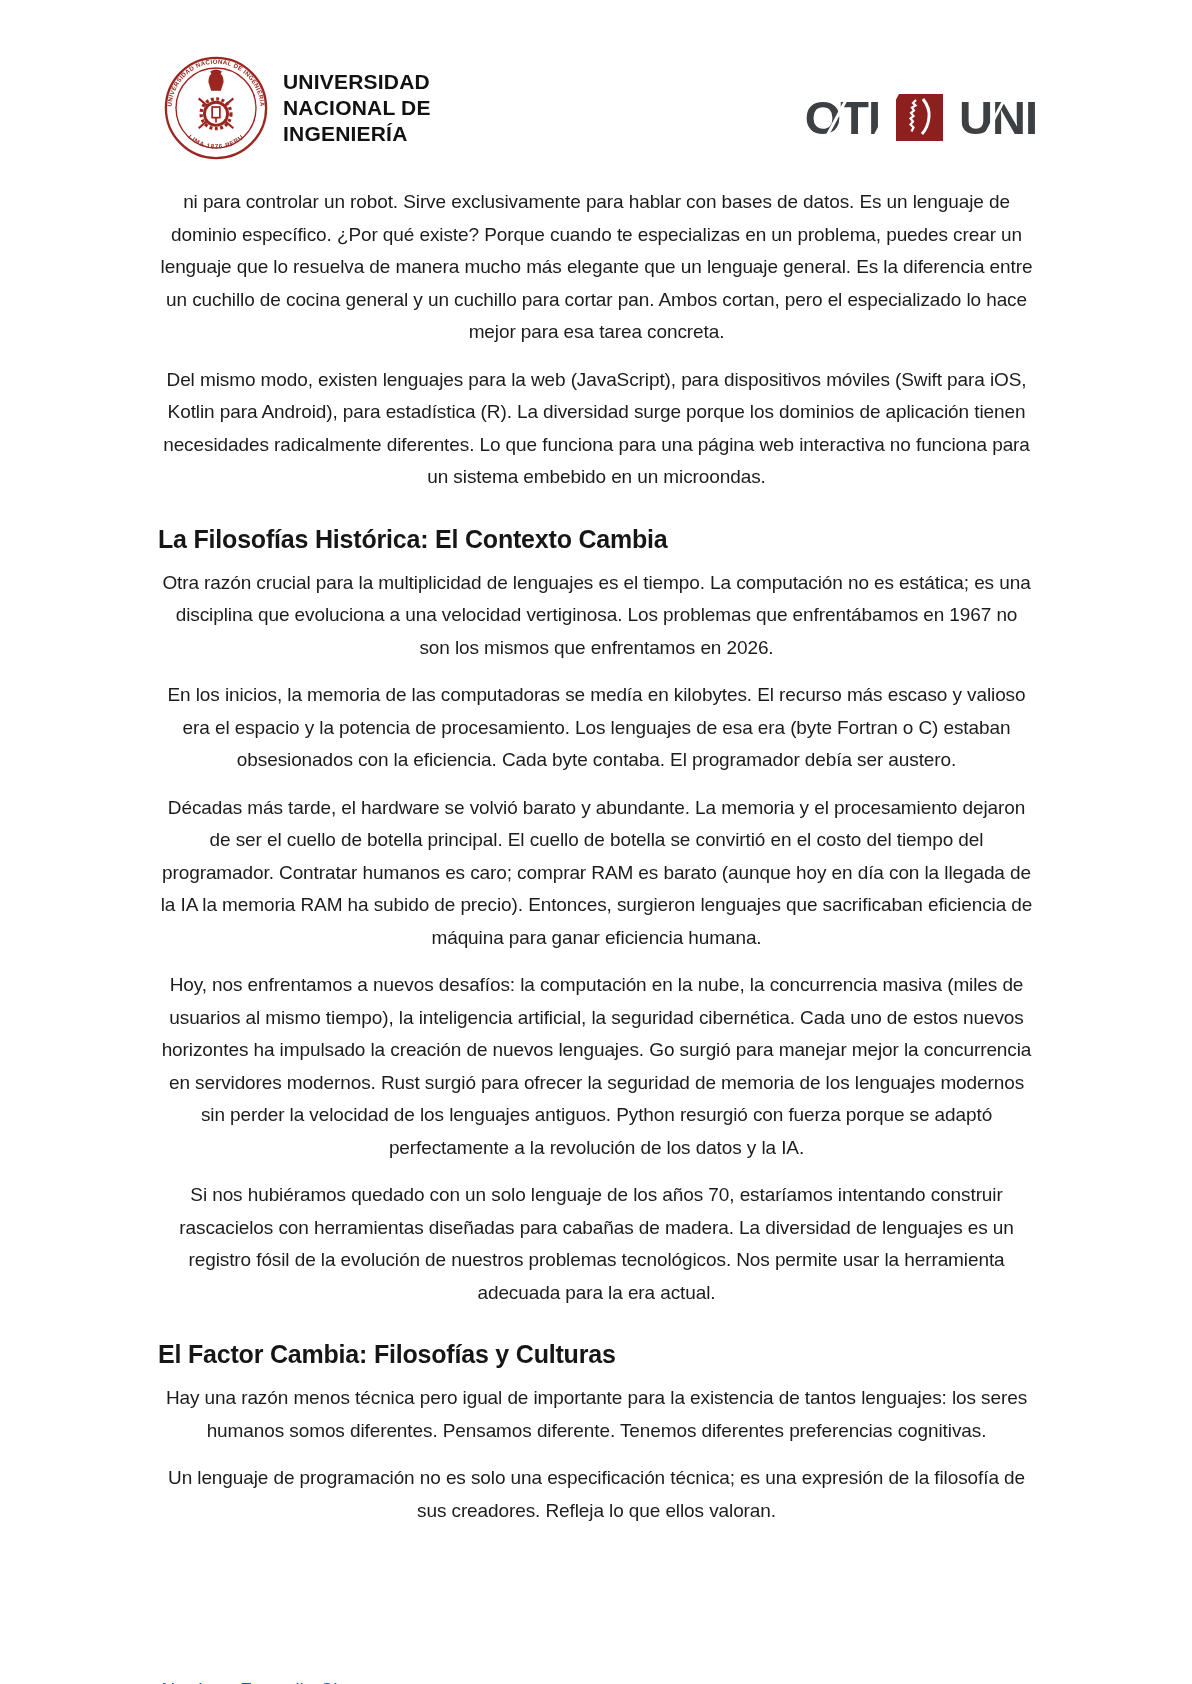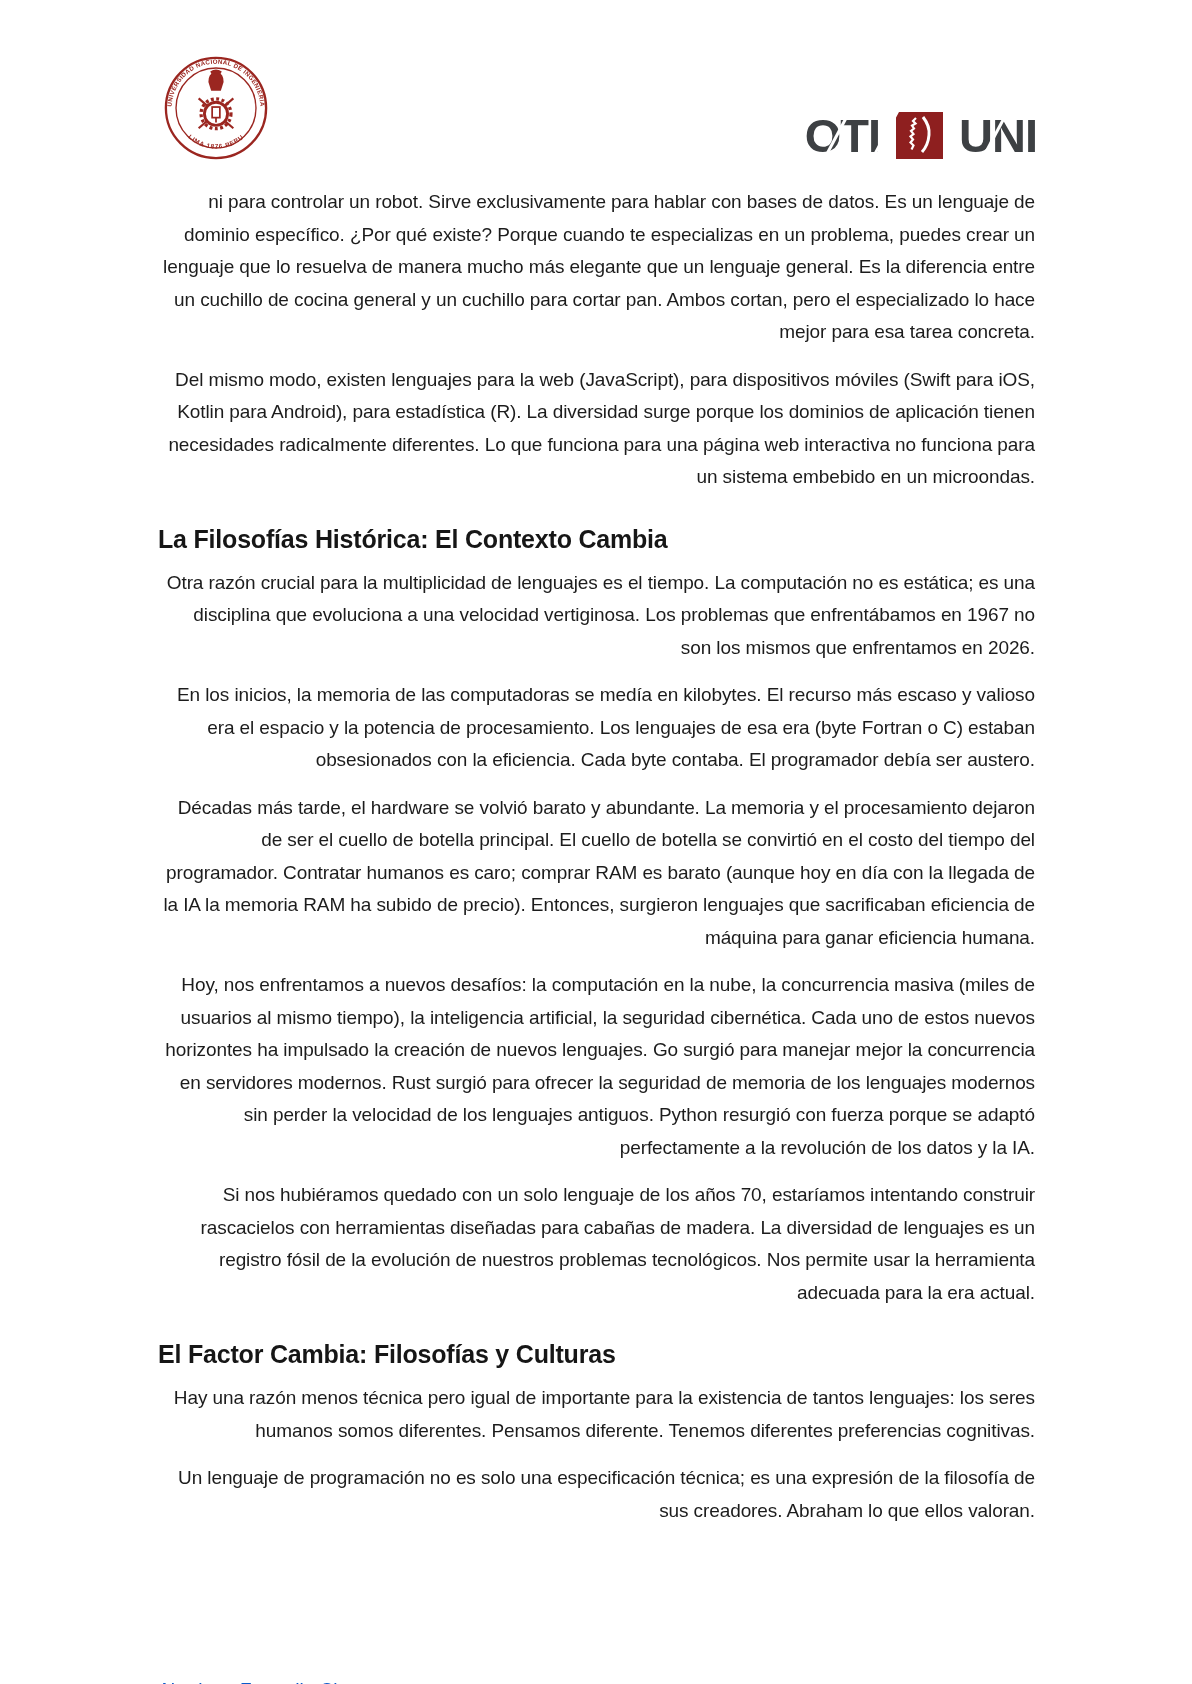--- a/index.html
+++ b/index.html
@@ -25,21 +25,21 @@
   .brand { display: flex; align-items: center; gap: 14px; }
   .seal-svg { width: 106px; height: 112px; display: block; }
   .uni-name {
     font-weight: 800;
     font-size: 21px;
     line-height: 26px;
     letter-spacing: 0.2px;
     color: #121212;
   }
 
-  .oti-logo { display: flex; align-items: flex-start; gap: 16px; margin-top: 60px; }
+  .oti-logo { display: flex; align-items: flex-start; gap: 16px; margin-top: 42px; }
   .logo-word {
     position: relative;
     font-size: 47px;
     font-weight: 900;
     letter-spacing: -1px;
     color: #3d4043;
     line-height: 1;
     font-family: "Liberation Sans", sans-serif;
   }
   .logo-word .slash {
@@ -61,21 +61,21 @@
   .doc {
     padding: 0 157px 0 158px;
     margin-top: 22px;
   }
   .doc p {
     font-size: 19px;
     line-height: 32.5px;
     letter-spacing: -0.1px;
     color: #1c1c1c;
     margin: 0 0 15px 0;
-    text-align: right;
+    text-align: center;
   }
   .doc h2 {
     font-size: 25px;
     font-weight: 700;
     color: #161616;
     letter-spacing: -0.2px;
     margin: 31px 0 13px 0;
   }
 
   .footer-link-wrap { padding: 0 157px 0 158px; margin-top: 152px; }
@@ -114,20 +114,25 @@
 
         <line x1="37" y1="45" x2="73" y2="76" stroke="#9b2620" stroke-width="2.2"></line>
         <line x1="73" y1="45" x2="37" y2="76" stroke="#9b2620" stroke-width="2.2"></line>
 
         <circle cx="55" cy="61" r="15.5" fill="none" stroke="#9b2620" stroke-width="3.4" stroke-dasharray="3 2.6"></circle>
         <circle cx="55" cy="61" r="12" fill="#ffffff" stroke="#9b2620" stroke-width="3"></circle>
         <rect x="51" y="54" width="8" height="11" fill="none" stroke="#9b2620" stroke-width="1.8"></rect>
         <line x1="55" y1="65" x2="55" y2="70" stroke="#9b2620" stroke-width="1.8"></line>
       </svg>
 
+      <div class="uni-name">
+        <div>UNIVERSIDAD</div>
+        <div>NACIONAL DE</div>
+        <div>INGENIERÍA</div>
+      </div>
     </div>
 
     <div class="oti-logo">
       <span class="logo-word">
         <span>OTI</span>
         <span class="slash" style="left: 30px;"></span>
         <span class="slash" style="left: 78px;"></span>
       </span>
       <span class="logo-square">
         <svg viewBox="0 0 47 47" aria-hidden="true">
@@ -148,20 +153,20 @@
     <p>ni para controlar un robot. Sirve exclusivamente para hablar con bases de datos. Es un lenguaje de dominio específico. ¿Por qué existe? Porque cuando te especializas en un problema, puedes crear un lenguaje que lo resuelva de manera mucho más elegante que un lenguaje general. Es la diferencia entre un cuchillo de cocina general y un cuchillo para cortar pan. Ambos cortan, pero el especializado lo hace mejor para esa tarea concreta.</p>
     <p>Del mismo modo, existen lenguajes para la web (JavaScript), para dispositivos móviles (Swift para iOS, Kotlin para Android), para estadística (R). La diversidad surge porque los dominios de aplicación tienen necesidades radicalmente diferentes. Lo que funciona para una página web interactiva no funciona para un sistema embebido en un microondas.</p>
     <h2>La Filosofías Histórica: El Contexto Cambia</h2>
     <p>Otra razón crucial para la multiplicidad de lenguajes es el tiempo. La computación no es estática; es una disciplina que evoluciona a una velocidad vertiginosa. Los problemas que enfrentábamos en 1967 no son los mismos que enfrentamos en 2026.</p>
     <p>En los inicios, la memoria de las computadoras se medía en kilobytes. El recurso más escaso y valioso era el espacio y la potencia de procesamiento. Los lenguajes de esa era (byte Fortran o C) estaban obsesionados con la eficiencia. Cada byte contaba. El programador debía ser austero.</p>
     <p>Décadas más tarde, el hardware se volvió barato y abundante. La memoria y el procesamiento dejaron de ser el cuello de botella principal. El cuello de botella se convirtió en el costo del tiempo del programador. Contratar humanos es caro; comprar RAM es barato (aunque hoy en día con la llegada de la IA la memoria RAM ha subido de precio). Entonces, surgieron lenguajes que sacrificaban eficiencia de máquina para ganar eficiencia humana.</p>
     <p>Hoy, nos enfrentamos a nuevos desafíos: la computación en la nube, la concurrencia masiva (miles de usuarios al mismo tiempo), la inteligencia artificial, la seguridad cibernética. Cada uno de estos nuevos horizontes ha impulsado la creación de nuevos lenguajes. Go surgió para manejar mejor la concurrencia en servidores modernos. Rust surgió para ofrecer la seguridad de memoria de los lenguajes modernos sin perder la velocidad de los lenguajes antiguos. Python resurgió con fuerza porque se adaptó perfectamente a la revolución de los datos y la IA.</p>
     <p>Si nos hubiéramos quedado con un solo lenguaje de los años 70, estaríamos intentando construir rascacielos con herramientas diseñadas para cabañas de madera. La diversidad de lenguajes es un registro fósil de la evolución de nuestros problemas tecnológicos. Nos permite usar la herramienta adecuada para la era actual.</p>
     <h2>El Factor Cambia: Filosofías y Culturas</h2>
     <p>Hay una razón menos técnica pero igual de importante para la existencia de tantos lenguajes: los seres humanos somos diferentes. Pensamos diferente. Tenemos diferentes preferencias cognitivas.</p>
-    <p>Un lenguaje de programación no es solo una especificación técnica; es una expresión de la filosofía de sus creadores. Abraham lo que ellos valoran.</p>
+    <p>Un lenguaje de programación no es solo una especificación técnica; es una expresión de la filosofía de sus creadores. Refleja lo que ellos valoran.</p>
   </div>
 
   <div class="footer-link-wrap">
     <a class="footer-link" href="#">Abraham Zamudio Chauca</a>
   </div>
 
 </div>
 
 </body></html>

